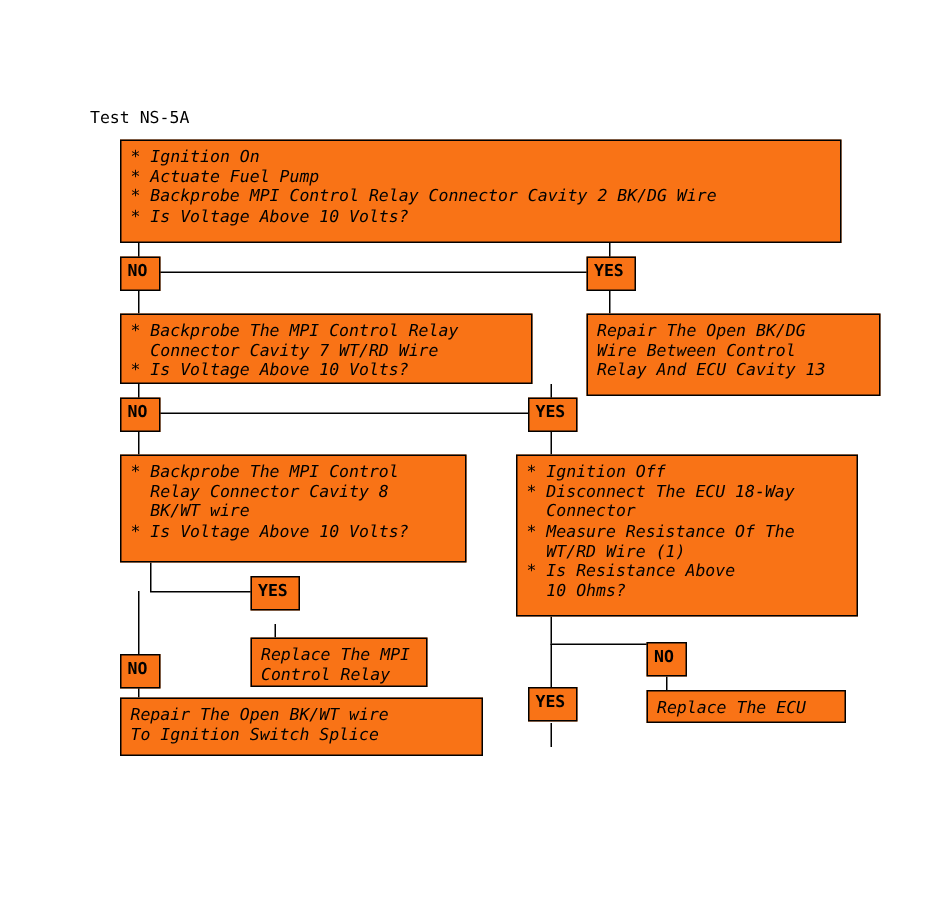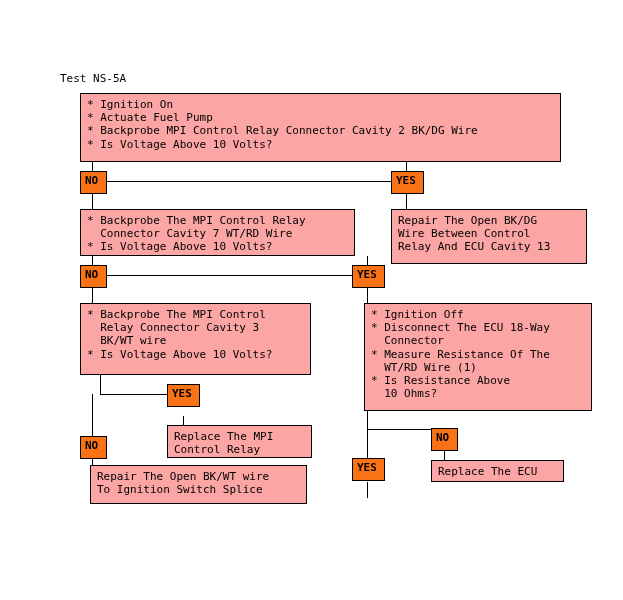--- a/index.html
+++ b/index.html
@@ -19,26 +19,27 @@
     position: absolute;
     left: 0;
     top: 0;
     width: 623px;
     height: 600px;
   }
   .node {
     position: absolute;
     box-sizing: border-box;
     border: 1px solid #000000;
-    background: #fca5a5;
+    background: #f97316;
     font-size: 11px;
     line-height: 13.2px;
     padding: 4px 5px 4px 6px;
     white-space: pre;
     font-family: "DejaVu Sans Mono", "Liberation Mono", monospace;
+    font-style: italic;
   }
   .label-box {
     position: absolute;
     box-sizing: border-box;
     border: 1px solid #000000;
     background: #f97316;
     font-size: 11px;
     line-height: 13px;
     font-weight: bold;
     padding: 2px 4px 2px 4px;
@@ -116,40 +117,40 @@
 
   <div class="node" style="left:391px; top:209px; width:196px; height:55px;">Repair The Open BK/DG
 Wire Between Control
 Relay And ECU Cavity 13</div>
 
   <div class="label-box" style="left:80px; top:265px; width:27px; height:23px;">NO</div>
 
   <div class="label-box" style="left:352px; top:265px; width:33px; height:23px;">YES</div>
 
   <div class="node" style="left:80px; top:303px; width:231px; height:72px;">* Backprobe The MPI Control
-  Relay Connector Cavity 3
+  Relay Connector Cavity 8
   BK/WT wire
 * Is Voltage Above 10 Volts?</div>
 
-  <div class="node" style="left:364px; top:303px; width:228px; height:108px;">* Ignition Off
+  <div class="node" style="left:344px; top:303px; width:228px; height:108px;">* Ignition Off
 * Disconnect The ECU 18-Way
   Connector
 * Measure Resistance Of The
   WT/RD Wire (1)
 * Is Resistance Above
   10 Ohms?</div>
 
   <div class="label-box" style="left:167px; top:384px; width:33px; height:23px;">YES</div>
 
-  <div class="node" style="left:167px; top:425px; width:145px; height:33px;">Replace The MPI
+  <div class="node" style="left:167px; top:425px; width:118px; height:33px;">Replace The MPI
 Control Relay</div>
 
   <div class="label-box" style="left:80px; top:436px; width:27px; height:23px;">NO</div>
 
-  <div class="node" style="left:80px; top:465px; width:217px; height:39px;margin-left:10px;">Repair The Open BK/WT wire
+  <div class="node" style="left:80px; top:465px; width:242px; height:39px;">Repair The Open BK/WT wire
 To Ignition Switch Splice</div>
 
   <div class="label-box" style="left:431px; top:428px; width:27px; height:23px;">NO</div>
 
   <div class="node" style="left:431px; top:460px; width:133px; height:22px;">Replace The ECU</div>
 
   <div class="label-box" style="left:352px; top:458px; width:33px; height:23px;">YES</div>
 
 
 </div>

